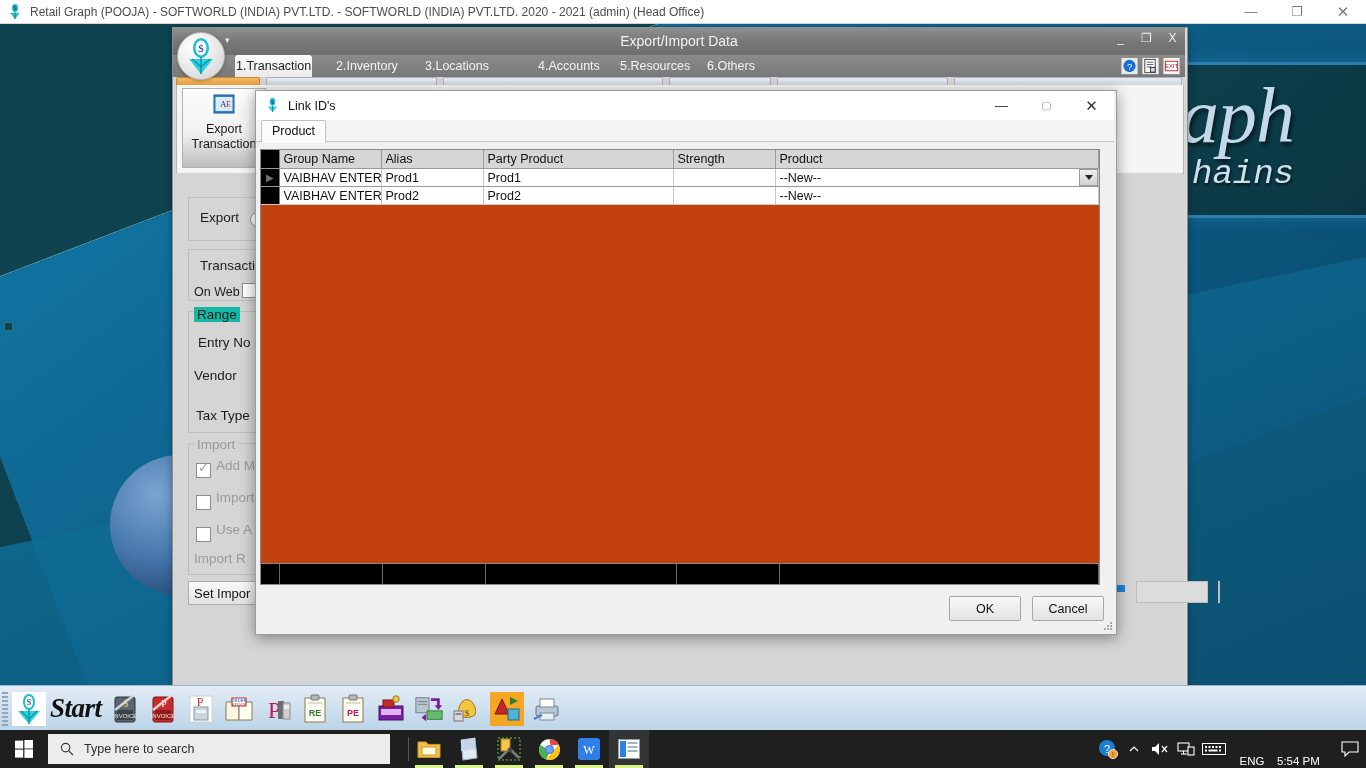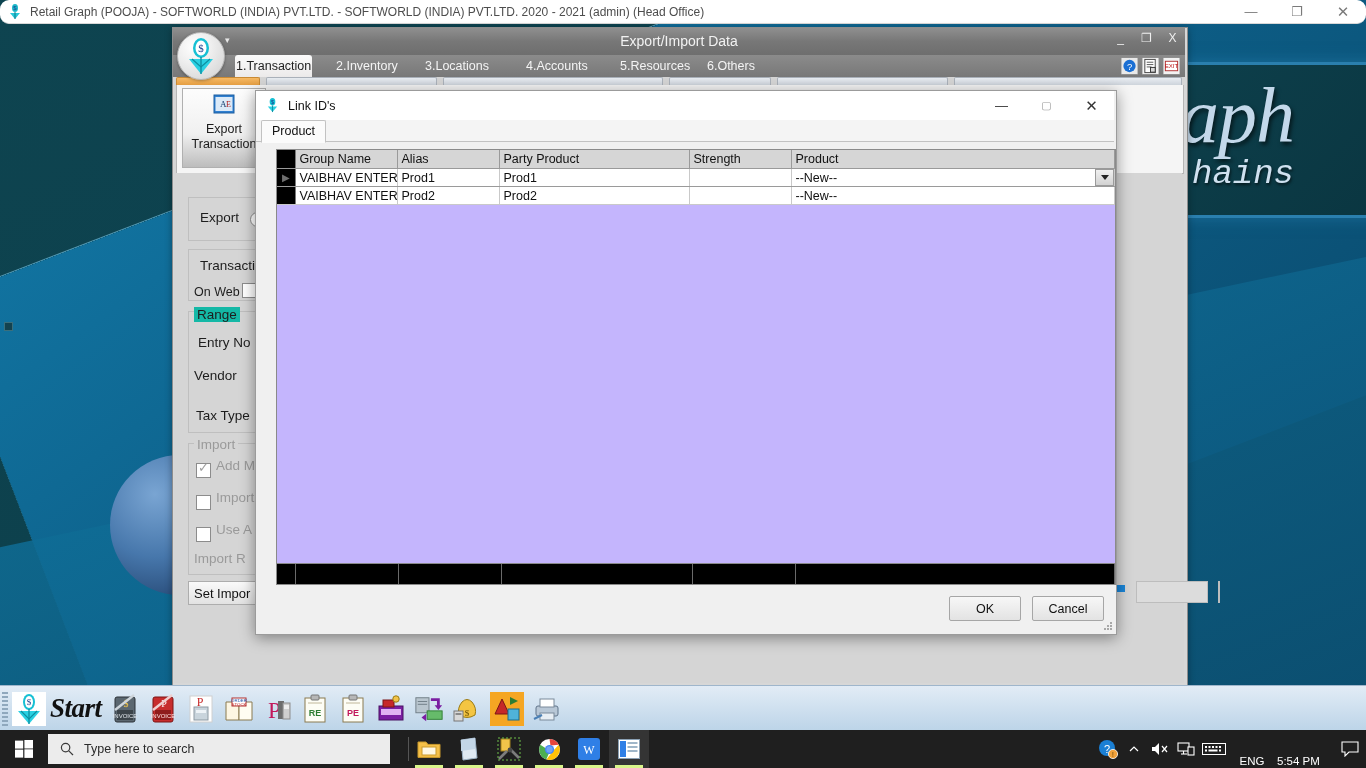--- a/index.html
+++ b/index.html
@@ -67,21 +67,20 @@
   #app-window {
     position: absolute; left: 0; top: 0; width: 1366px; height: 685px;
     background: #ffffff;
     border-bottom: 1px solid #9a9a9a;
   }
   #app-titlebar {
     position: absolute; left: 0; top: 0; width: 1366px; height: 23px;
     background: #ffffff;
     display: flex; align-items: center;
     border-bottom: 1px solid #d8d8d8;
-    border-radius: 9px;
   }
   #app-titlebar .app-ico { margin-left: 7px; width: 16px; height: 16px; }
   #app-titlebar .app-title {
     margin-left: 7px; font-size: 12px; color: #4d4d4d; white-space: nowrap;
   }
   #app-winctl { position: absolute; right: 0; top: 0; display: flex; height: 23px; }
   #app-winctl .wb {
     width: 46px; height: 23px; display: flex; align-items: center; justify-content: center;
     color: #7a7a7a; font-size: 13px;
   }
@@ -223,22 +222,22 @@
     background: #f4f4f4; border-bottom: 1px solid #c2c2c2;
   }
   #lid-tabs .tb {
     position: absolute; left: 5px; top: 0; height: 21px; line-height: 21px;
     padding: 0 10px; font-size: 12.5px; color: #111;
     background: #fbfbfb; border: 1px solid #c2c2c2; border-bottom: 1px solid #fbfbfb;
     border-radius: 2px 2px 0 0;
   }
 
   #lid-gridwrap {
-    position: absolute; left: 20px; top: 58px; width: 840px; height: 436px;
-    background: #c4b5fd; border: 1px solid #8a8a8a;
+    position: absolute; left: 4px; top: 58px; width: 840px; height: 436px;
+    background: #c2410c; border: 1px solid #8a8a8a;
     box-sizing: border-box; overflow: hidden;
   }
   table.grid {
     border-collapse: collapse; table-layout: fixed; width: 100%;
     font-size: 12.5px; color: #111;
   }
   table.grid th {
     background: #d6d6d6; border-right: 1px solid #9a9a9a; border-bottom: 1px solid #9a9a9a;
     text-align: left; font-weight: normal; padding: 1px 0 1px 4px;
     height: 16px; font-size: 12.5px; color: #111;
@@ -395,21 +394,21 @@
         <path d="M5 22 L17 37 L29 22 Z" fill="#2ad0e2"></path>
         <path d="M17 20 L17 37" stroke="#0e8fa0" stroke-width="1.4"></path>
         <path d="M8 22 L17 30 L26 22" fill="none" stroke="#0e8fa0" stroke-width="1.2"></path>
       </svg>
     </div>
 
     <div id="eid-tabstrip">
       <div class="eid-tab active" style="left:62px;">1.Transaction</div>
       <div class="eid-tab" style="left:162px;">2.Inventory</div>
       <div class="eid-tab" style="left:251px;">3.Locations</div>
-      <div class="eid-tab" style="left:352px;text-align:right;">4.Accounts</div>
+      <div class="eid-tab" style="left:364px;text-align:right;">4.Accounts</div>
       <div class="eid-tab" style="left:446px;">5.Resources</div>
       <div class="eid-tab" style="left:533px;">6.Others</div>
 
       <div id="eid-tabicons">
         <svg class="ti" viewBox="0 0 18 18">
           <rect width="18" height="18" fill="#e9e9e9" stroke="#8c8c8c"></rect>
           <circle cx="9" cy="9" r="6.5" fill="#1a6fd4"></circle>
           <text x="9" y="13" font-size="10" text-anchor="middle" fill="#fff" font-family="Liberation Sans, sans-serif">?</text>
         </svg>
         <svg class="ti" viewBox="0 0 18 18">

